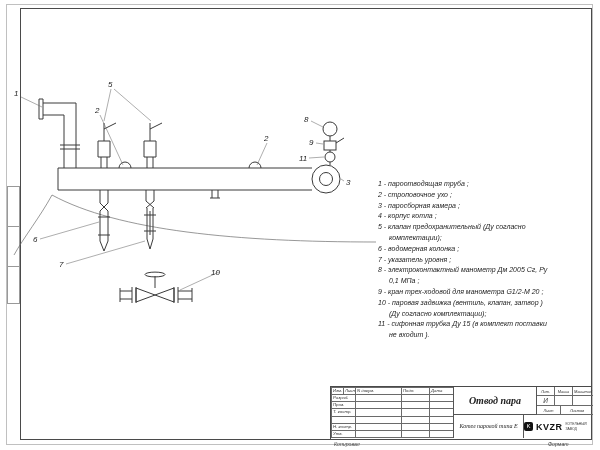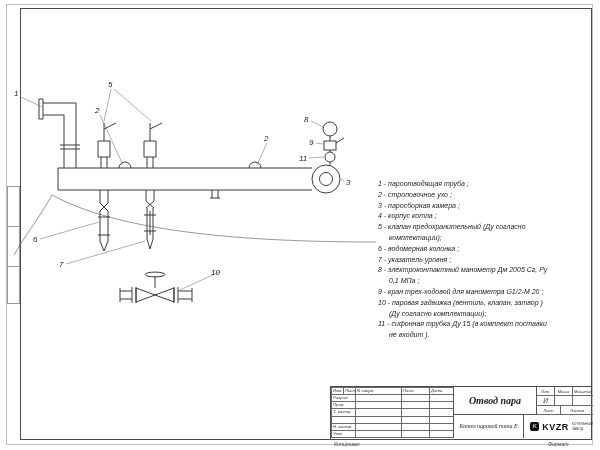--- a/index.html
+++ b/index.html
@@ -50,21 +50,21 @@
   .tb-stack .hdr span:nth-child(2),.tb-stack .val span:nth-child(2){width:18px;}
   .tb-stack .hdr span:nth-child(3),.tb-stack .val span:nth-child(3){width:20px;}
   .tb-stack .val span{font-size:6.5px;}
   .tb-stack .sheets span:nth-child(1){width:24px;}
   .tb-stack .sheets span:nth-child(2){width:32px;}
   .tb-sub-cell{position:absolute;left:0;top:28px;width:70px;height:23px;
     border-right:0.8px solid #555;display:flex;align-items:center;justify-content:center;
     font-family:"Liberation Serif", serif;font-style:italic;font-size:6px;text-align:center;
     padding:0 2px;line-height:1.15;}
   .tb-logo-cell{position:absolute;left:70px;top:28px;width:69px;height:23px;
-    display:flex;align-items:center;justify-content:flex-end;gap:3px;}
+    display:flex;align-items:center;justify-content:flex-start;gap:3px;}
   .logo-mark{width:9px;height:9px;background:#111;color:#fff;font-size:6px;line-height:9px;
     text-align:center;border-radius:2px;}
   .logo-text{font-weight:bold;font-size:9px;letter-spacing:0.5px;color:#111;}
   .logo-company{font-size:3.4px;line-height:1.2;color:#333;text-transform:uppercase;}
   .footer-txt{position:absolute;top:441px;font-size:5.2px;font-style:italic;color:#444;}
 </style>
 </head>
 <body>
 
 <div class="sheet-edge"></div>

